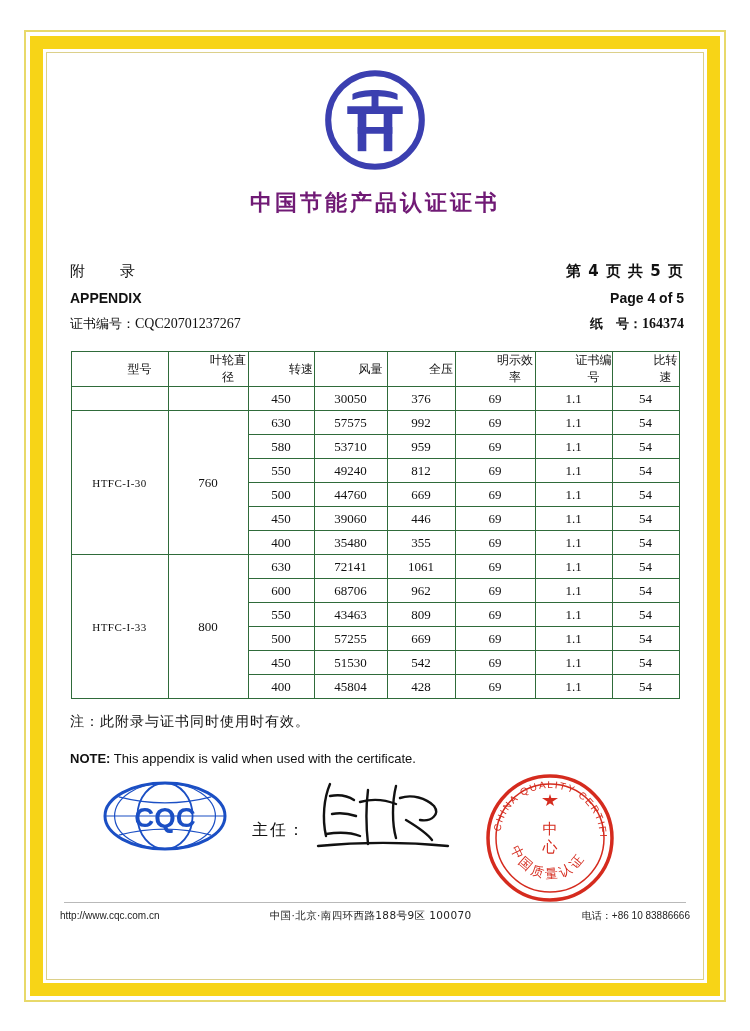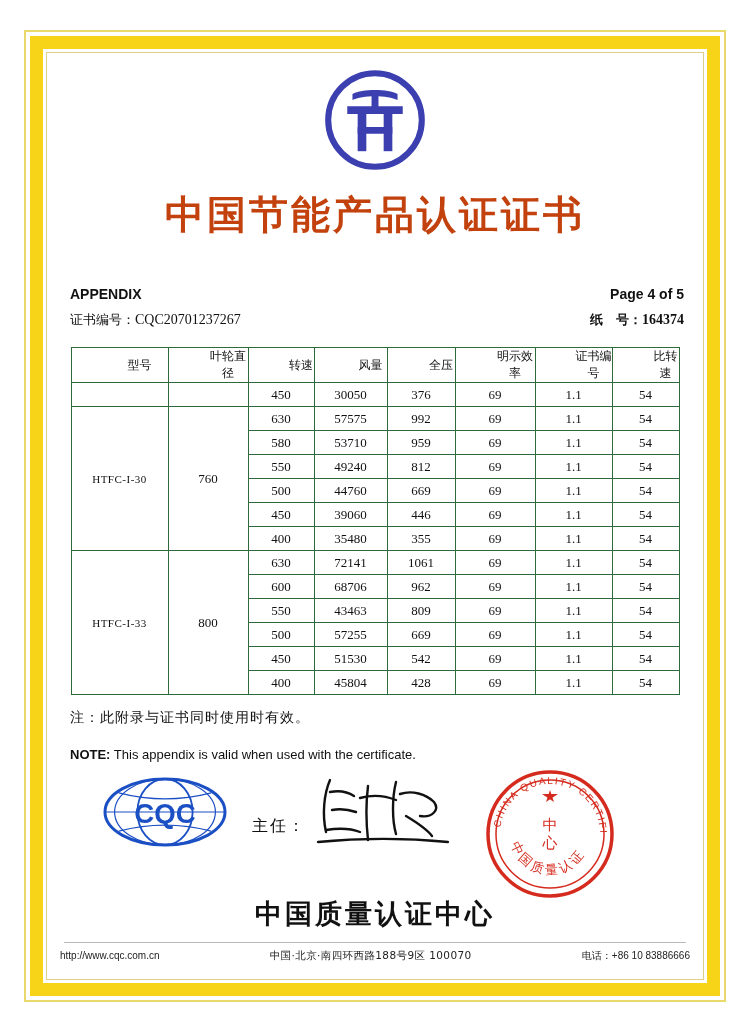--- a/index.html
+++ b/index.html
@@ -60,24 +60,24 @@
     margin-top: 8px;
   }
   .logo {
     width: 104px; height: 104px;
   }
 
   
   .cert-title {
     text-align: center;
     font-family: "DejaVu Serif", serif;
-    font-size: 39px;
+    font-size: 22px;
     letter-spacing: 3px;
     font-weight: bold;
-    color: #c2410c;
+    color: #701a75;
     margin-top: 16px;
   }
 
   
   .hdr {
     margin-top: 44px;
     padding: 0 10px 0 14px;
     font-size: 14px;
     color: #111;
   }
@@ -266,20 +266,24 @@
         <path d="M70 53 L70 96 L80 96 L80 53 Z" fill="#3b3fb0"></path>
         <path d="M40 68 L80 68 L80 76 L40 76 Z" fill="#3b3fb0"></path>
         <path d="M56 30 L64 30 L64 46 L56 46 Z" fill="#3b3fb0"></path>
         <path d="M34 30 C45 24, 75 24, 86 30 L86 37 C75 31, 45 31, 34 37 Z" fill="#3b3fb0"></path>
       </svg>
     </div>
 
     <div class="cert-title">中国节能产品认证证书</div>
 
     <div class="hdr">
+      <div class="hdr-row">
+        <div class="hdr-left-cn">附　录</div>
+        <div class="hdr-right-cn">第 4 页 共 5 页</div>
+      </div>
       <div class="hdr-row">
         <div class="hdr-left-en">APPENDIX</div>
         <div class="hdr-right-en">Page 4 of 5</div>
       </div>
       <div class="hdr-row">
         <div class="hdr-left-no">
           <span>证书编号：</span><span class="num">CQC20701237267</span>
         </div>
         <div class="hdr-right-no">
           <span>纸　号：</span><span class="num">164374</span>
@@ -470,21 +474,20 @@
         </text>
         <text font-family="DejaVu Sans, sans-serif" font-size="13" fill="#d52b1e" letter-spacing="3">
           <textPath href="#sealBotArc" startOffset="8%">中国质量认证</textPath>
         </text>
         <text x="70" y="66" font-family="DejaVu Sans, sans-serif" font-size="15" fill="#d52b1e" text-anchor="middle">中</text>
         <text x="70" y="84" font-family="DejaVu Sans, sans-serif" font-size="15" fill="#d52b1e" text-anchor="middle">心</text>
         <path d="M70 26 L74 38 L62 30 L78 30 L66 38 Z" fill="#d52b1e"></path>
       </svg>
     </div>
 
-    <div class="org-name">中国质量认证中心</div>
 
     <div class="footer-rule"></div>
     <div class="footer">
       <div>http://www.cqc.com.cn</div>
       <div class="footer-center">中国·北京·南四环西路188号9区  100070</div>
       <div>电话：+86 10 83886666</div>
     </div>
 
   </div>
 </div>

